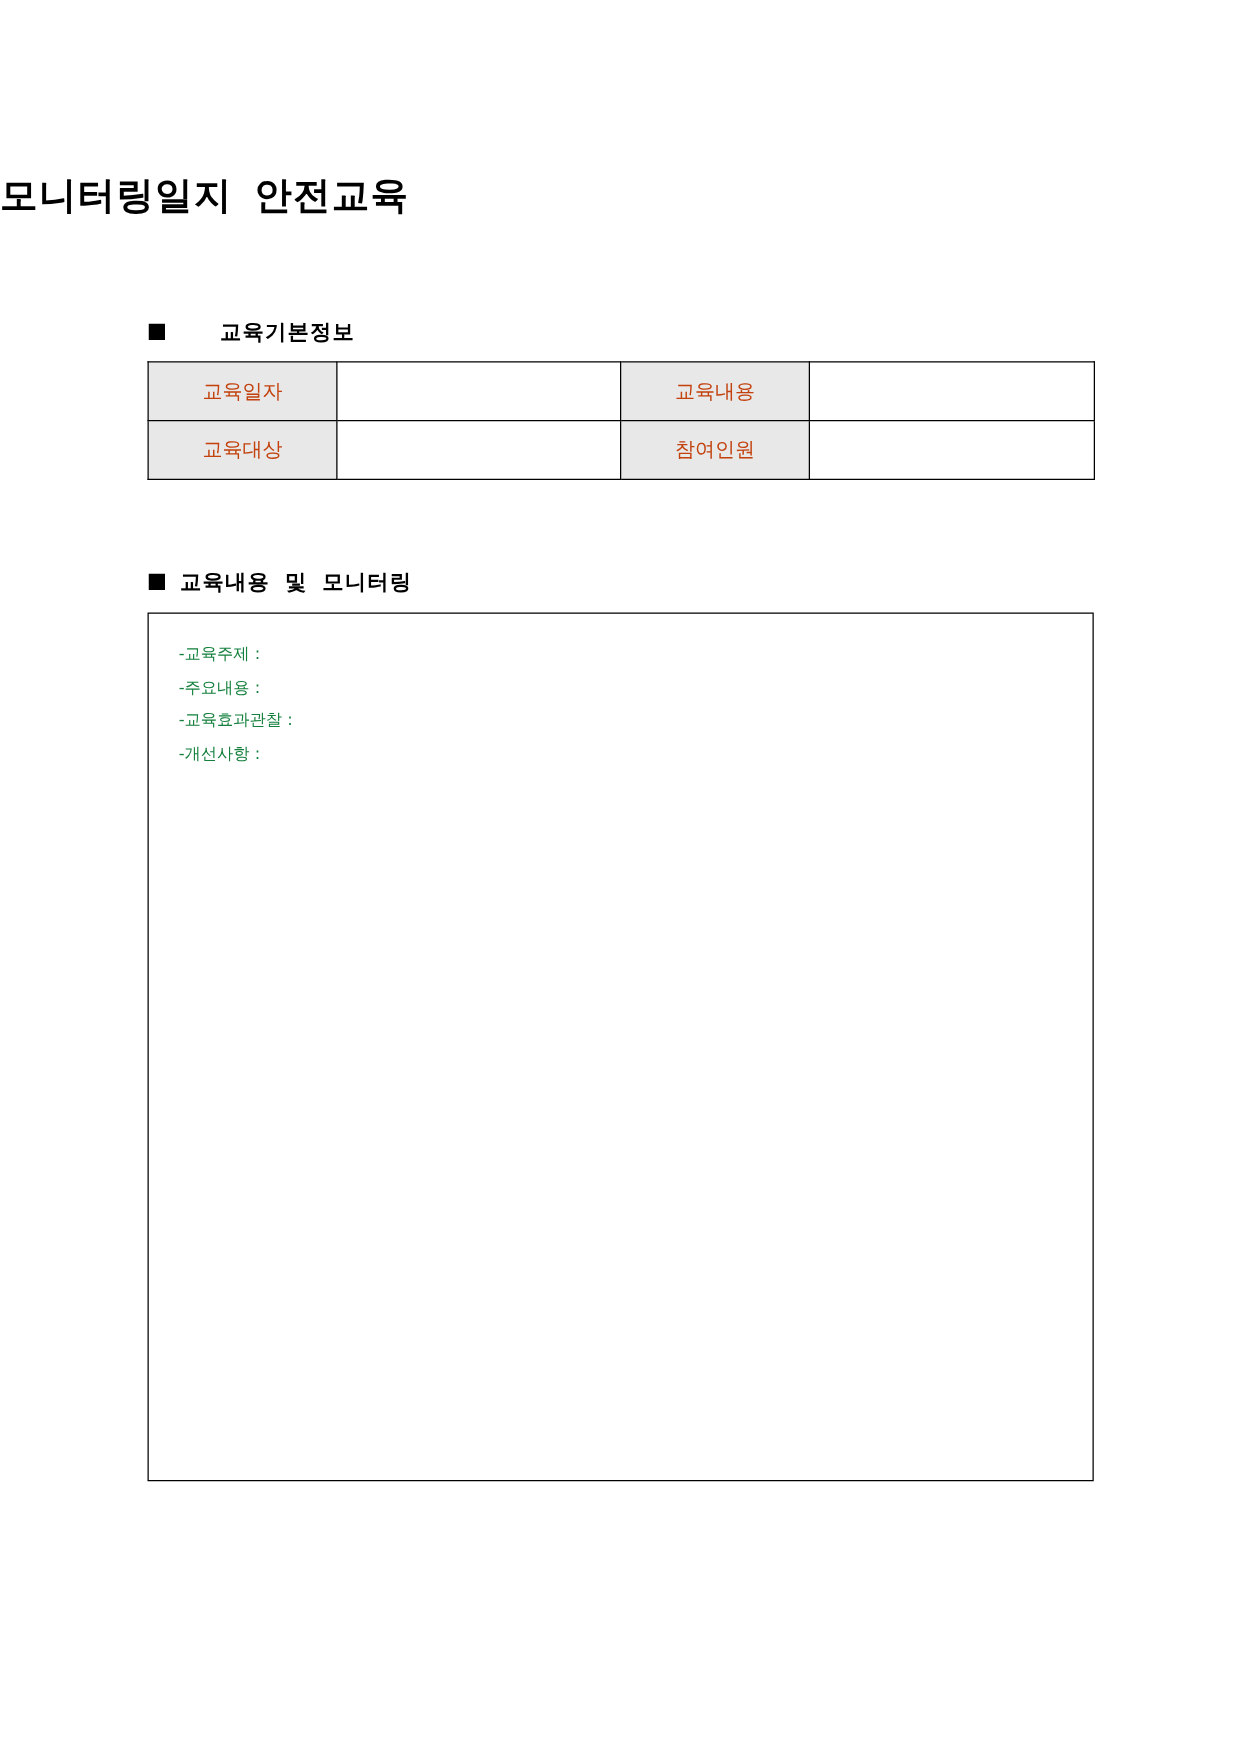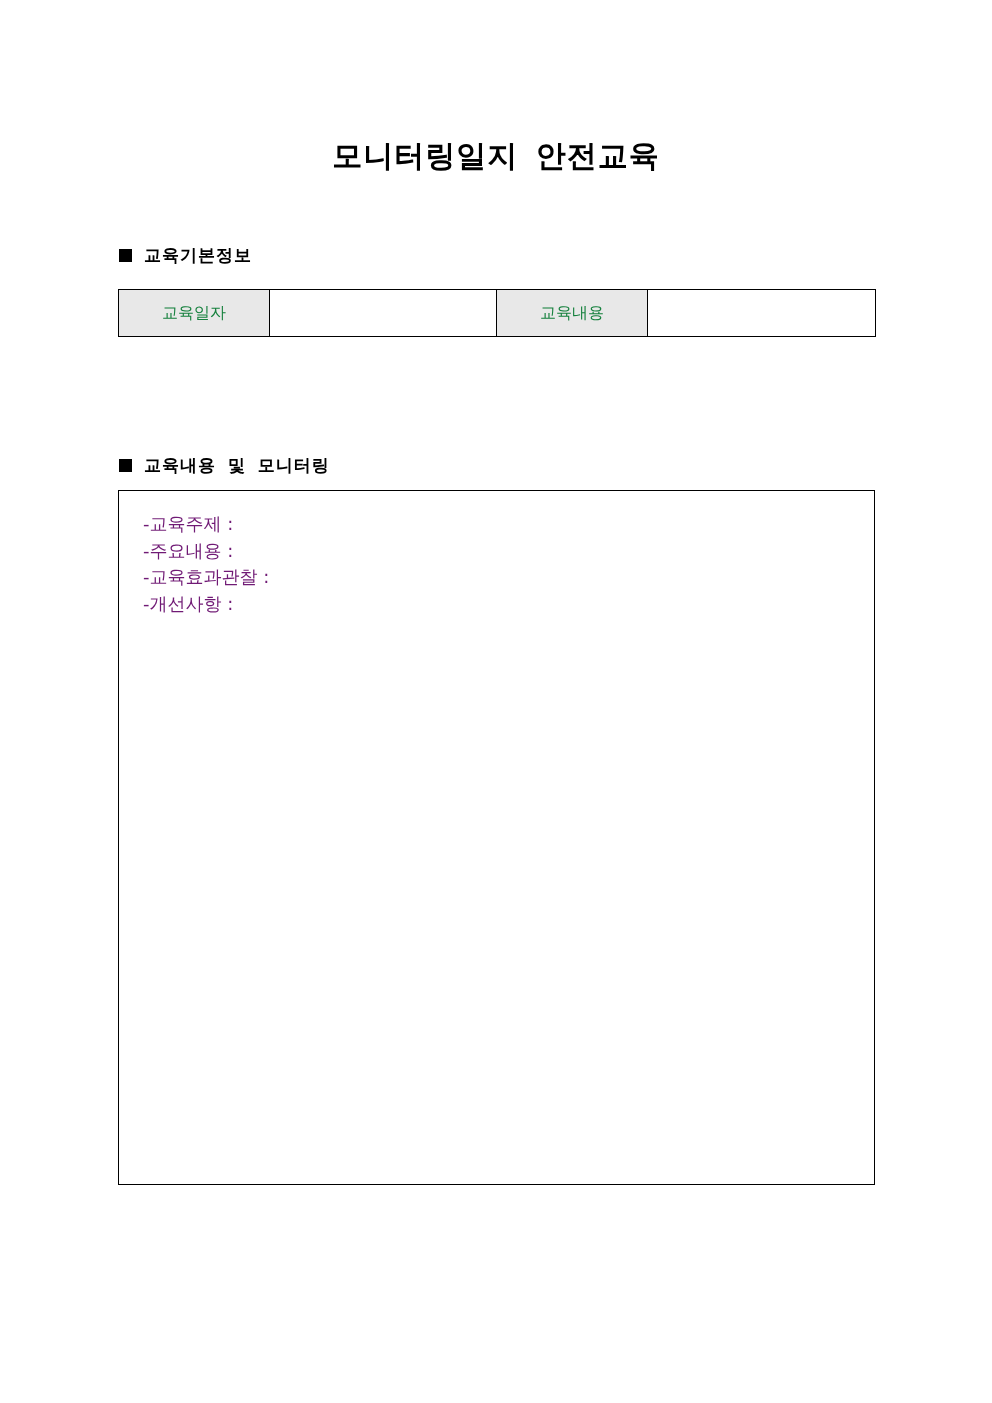--- a/index.html
+++ b/index.html
@@ -2,49 +2,49 @@
 <html><head>
   <meta charset="utf-8">
   <style>
     html, body { margin: 0; padding: 0; background: #ffffff; }
     body {
       width: 992px; height: 1403px; position: relative; overflow: hidden;
       font-family: "DejaVu Sans", "Liberation Sans", sans-serif; color: #000;
     }
     .title {
       position: absolute; left: 0; width: 992px; top: 136px;
-      text-align: center; font-size: 30px; font-weight: bold; letter-spacing: 1px;
+      font-size: 30px; font-weight: bold; letter-spacing: 1px;
       word-spacing: 6px;
     }
     .section-heading {
       position: absolute; left: 119px; font-size: 17px; font-weight: bold;
       display: flex; align-items: center; letter-spacing: 1px;
     }
     .section-heading .square {
       display: inline-block; width: 13px; height: 13px; background: #000; margin-right: 12px;
     }
     .section-heading .txt { word-spacing: 5px; }
-    .h1 { top: 244px; }
+    .h1 { top: 254px; gap: 32px; }
     .h2 { top: 454px; text-align: center; }
     table.info {
       position: absolute; left: 118px; top: 289px; width: 757px;
       border-collapse: collapse; table-layout: fixed;
     }
     table.info td {
       border: 1px solid #000; height: 46px; padding: 0; font-size: 16px;
     }
     table.info td.label {
-      background: #e8e8e8; text-align: center; color: #15803d;
+      background: #e8e8e8; text-align: center; color: #c2410c;
     }
     .content-box {
       position: absolute; left: 118px; top: 490px; width: 755px; height: 693px;
       border: 1px solid #000;
     }
     .content-lines {
-      position: absolute; left: 24px; top: 20px; font-size: 18px; color: #701a75;
+      position: absolute; left: 24px; top: 20px; font-size: 13px; color: #15803d;
       line-height: 26.5px;
     }
   </style>
 </head>
 <body>
 
 <div class="title">모니터링일지 안전교육</div>
 
 <div class="section-heading h1">
   <span class="square"></span>
@@ -58,20 +58,26 @@
     <col style="width:151px">
     <col style="width:228px">
   </colgroup>
   <tbody>
       <tr>
     <td class="label">교육일자</td>
     <td></td>
     <td class="label">교육내용</td>
     <td></td>
   </tr>
+  <tr>
+    <td class="label">교육대상</td>
+    <td></td>
+    <td class="label">참여인원</td>
+    <td></td>
+  </tr>
 </tbody>
   </table>
 
 <div class="section-heading h2">
   <span class="square"></span>
   <span class="txt">교육내용 및 모니터링</span>
 </div>
 
 <div class="content-box">
   <div class="content-lines">

